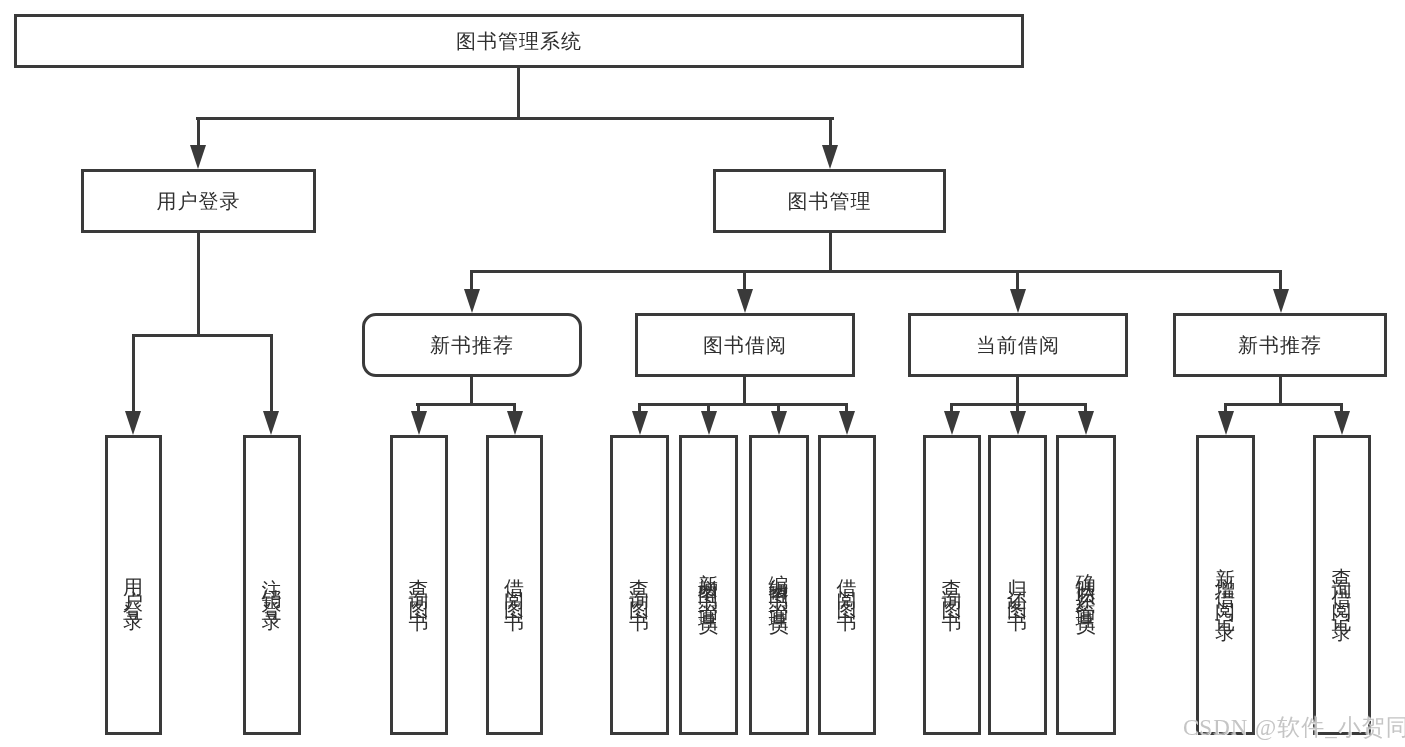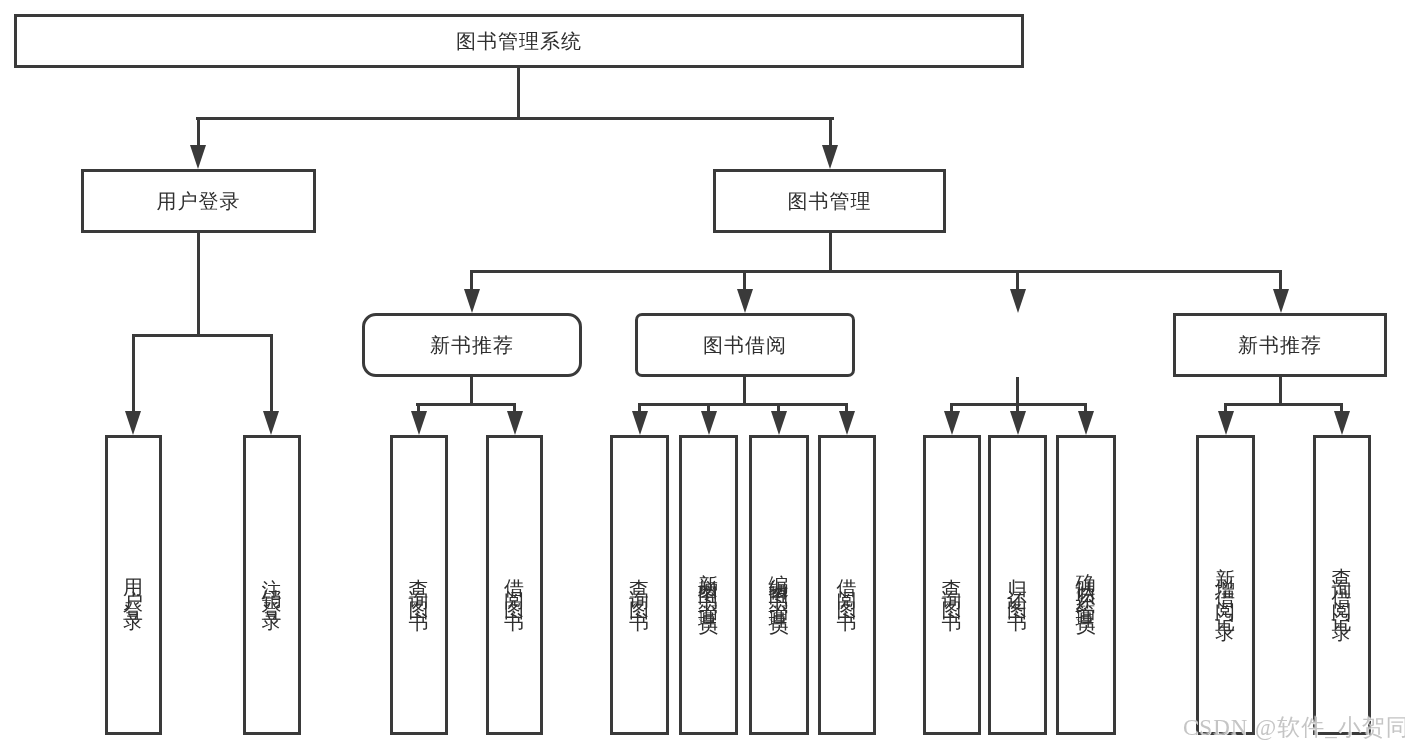--- a/index.html
+++ b/index.html
@@ -79,22 +79,25 @@
     <div class="arrow" style="left:737px;top:289px;"></div>
     <div class="line" style="left:1016px;top:270px;width:3px;height:22px;"></div>
     <div class="arrow" style="left:1010px;top:289px;"></div>
     <div class="line" style="left:1279px;top:270px;width:3px;height:22px;"></div>
     <div class="arrow" style="left:1273px;top:289px;"></div>
   </div>
 
   <div class="box" style="left:362px;top:313px;width:220px;height:64px;border-radius:14px;">
     <span>新书推荐</span>
   </div>
-  <div class="box" style="left:635px;top:313px;width:220px;height:64px;border-radius:7px;">
+  <div class="box" style="left:635px;top:313px;width:220px;height:64px;">
     <span>图书借阅</span>
+  </div>
+  <div class="box" style="left:908px;top:313px;width:220px;height:64px;">
+    <span>当前借阅</span>
   </div>
   <div class="box" style="left:1173px;top:313px;width:214px;height:64px;">
     <span>新书推荐</span>
   </div>
 
   <div>
     <div class="line" style="left:470px;top:377px;width:3px;height:28px;"></div>
     <div class="line" style="left:416px;top:403px;width:100px;height:3px;"></div>
     <div class="line" style="left:417px;top:403px;width:3px;height:10px;"></div>
     <div class="arrow" style="left:411px;top:411px;"></div>

